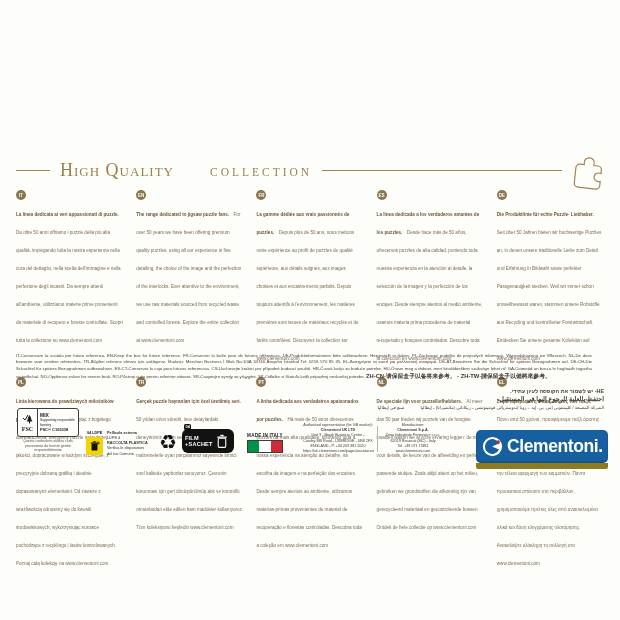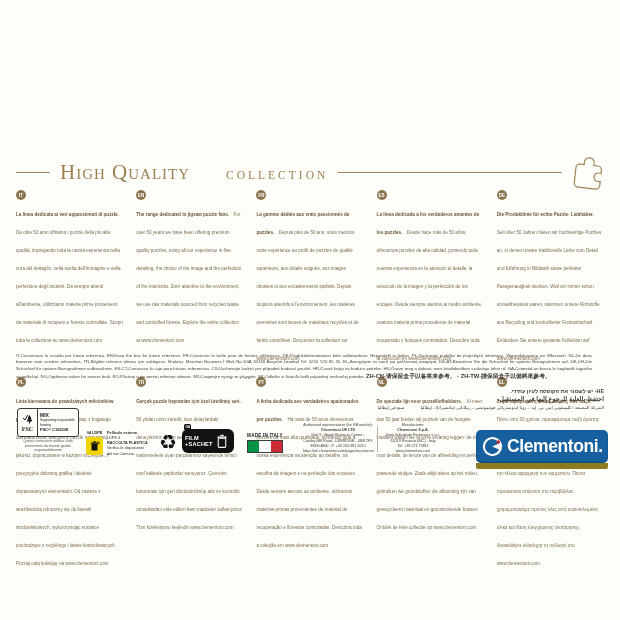--- a/index.html
+++ b/index.html
@@ -12,21 +12,21 @@
 
   
   .title-row {
     position:absolute; top:160px; left:16px; width:546px;
     display:flex; align-items:center; gap:10px;
   }
   .rule { height:1.5px; background:#a08455; }
   .rule-short { width:34px; }
   .rule-long { flex:1; }
   .title { font-family:"Liberation Serif", serif; color:#9a8052; white-space:nowrap; }
-  .title-main { font-variant:small-caps; font-size:21px; letter-spacing:1px; }
+  .title-main { font-variant:small-caps; font-size:18px; letter-spacing:1px; }
   .title-sub { text-transform:uppercase; font-size:11.5px; letter-spacing:3px; margin-left:4px;padding-left:28px; }
   .puzzle-icon { position:absolute; top:152px; right:12px; width:40px; height:46px; transform:rotate(6deg); }
 
   
   .lang-grid {
     position:absolute; top:190px; left:16px; width:588px;
     display:grid; grid-template-columns:repeat(5,1fr);
     column-gap:13px; row-gap:13px;
   }
   .lang-badge {

